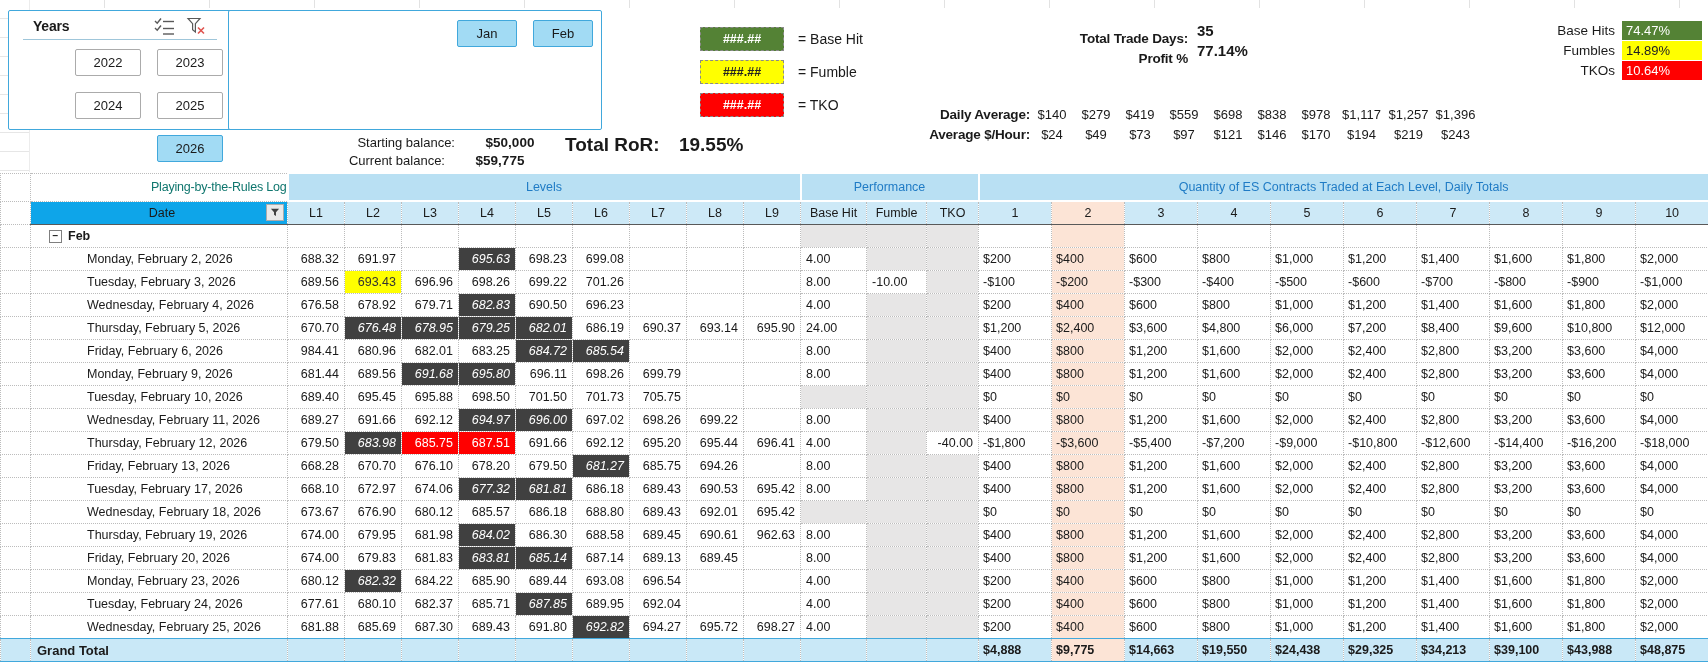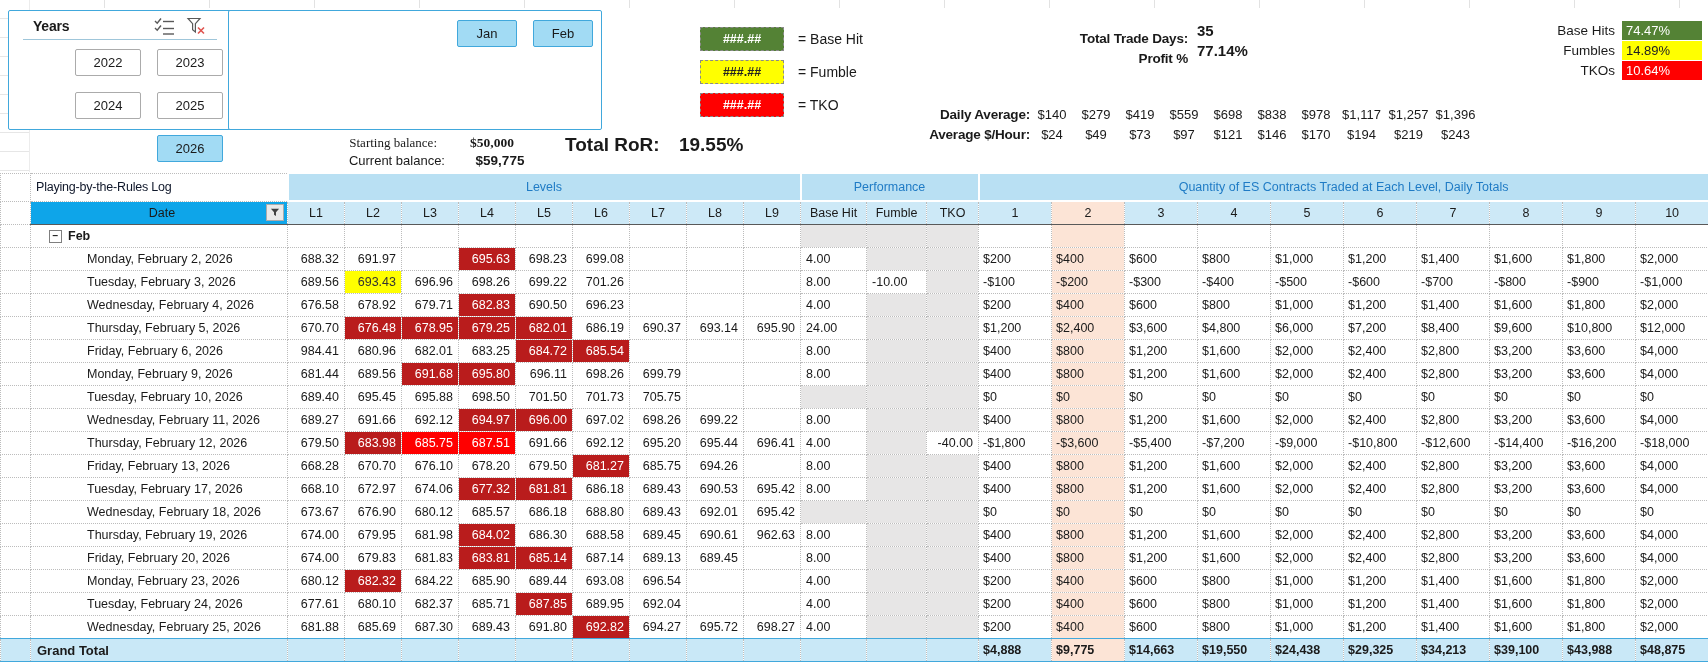--- a/index.html
+++ b/index.html
@@ -55,36 +55,36 @@
   .bal-val{width:110px;text-align:center;font-weight:700;font-size:13.5px;}
   .ror{position:absolute;left:565px;top:134px;font-size:19px;font-weight:700;}
   .ror .v{margin-left:14px;}
   
   .logtable{position:absolute;left:0;top:172px;border-collapse:collapse;table-layout:fixed;width:1708px;}
   .logtable td,.logtable th{overflow:hidden;white-space:nowrap;height:22px;padding:0;
     font-size:12.5px;font-weight:400;border:1px dotted #bcbcbc;}
   .band th{height:26px;}
   .band-cell{background:#B9E0F3;color:#1F7BC5;font-weight:700;font-size:14.5px;text-align:center;
     border:2px solid #fff !important;}
-  .title-cell{background:#fff;color:#0f172a;font-weight:700;font-size:17px;text-align:left;
+  .title-cell{background:#fff;color:#0f766e;font-weight:700;font-size:17px;text-align:right;
     padding-left:5px !important;letter-spacing:-0.2px;margin-top:37px;}
   .ch{background:#CDE9F7;font-weight:700;text-align:center;border-bottom:1px solid #595959 !important;}
   .ch.c2{background:#FCE4D6;}
   .datehead{background:#0ea5e9;font-weight:700;text-align:center;padding-left:6px !important;
     border-bottom:1px solid #595959 !important;position:relative;}
   .filterbox{position:absolute;right:3px;top:2px;width:16px;height:15px;background:#E9E9E9;
     border:1px solid #ABABAB;display:flex;align-items:center;justify-content:center;cursor:pointer;}
   .gutter{border:1px dotted #e3e3e3;background:#fff;}
   .datec{text-align:left;padding-left:56px !important;}
   .datec.group{padding-left:18px !important;font-weight:700;}
   .collapse{display:inline-block;width:11px;height:11px;line-height:9px;text-align:center;
     border:1px solid #7f7f7f;font-size:10px;margin-right:6px;background:#fff;cursor:pointer;vertical-align:1px;}
   .lv{text-align:right;padding-right:5px !important;}
   .lv-bold{font-weight:700;}
-  .lv-green{background:#b91c1c;color:#fff;}
+  .lv-green{background:#404040;color:#fff;font-style:italic;}
   .lv-yellow{background:#FFFF00;color:#333;}
   .lv-red{background:#FF0000;color:#fff;}
   .perf{text-align:left;padding-left:5px !important;font-weight:700;}
   .perf.tko{text-align:right;padding-right:5px !important;}
   .perf.empty{background:#E7E6E6;}
   .qty{text-align:left;padding-left:4px !important;}
   .qty.c2{background:#FCE4D6;}
   .grand td{background:#C9E8F7;border-top:1px solid #41A8DC;border-bottom:1px solid #41A8DC;}
   .grand td.c2{background:#FCE4D6;}
   .grand .datec{font-weight:700;padding-left:6px !important;font-size:13px;}
@@ -199,21 +199,21 @@
           <span class="avg-cell">$121</span>
           <span class="avg-cell">$146</span>
           <span class="avg-cell">$170</span>
           <span class="avg-cell wide">$194</span>
           <span class="avg-cell wide">$219</span>
           <span class="avg-cell wide">$243</span>
         </span>
     </div>
   </div>
 
-  <div class="bal-row" style="left:287px;top:134px;font-family:Liberation Serif, serif;">
+  <div class="bal-row" style="left:305px;top:134px;">
     <span class="bal-label">Starting balance:</span>
     <span class="bal-val">$50,000</span>
   </div>
   <div class="bal-row" style="left:295px;top:152px;">
     <span class="bal-label">Current balance:</span>
     <span class="bal-val">$59,775</span>
   </div>
   <div class="ror">
     <span>Total RoR:</span>
     <span class="v">19.55%</span>

